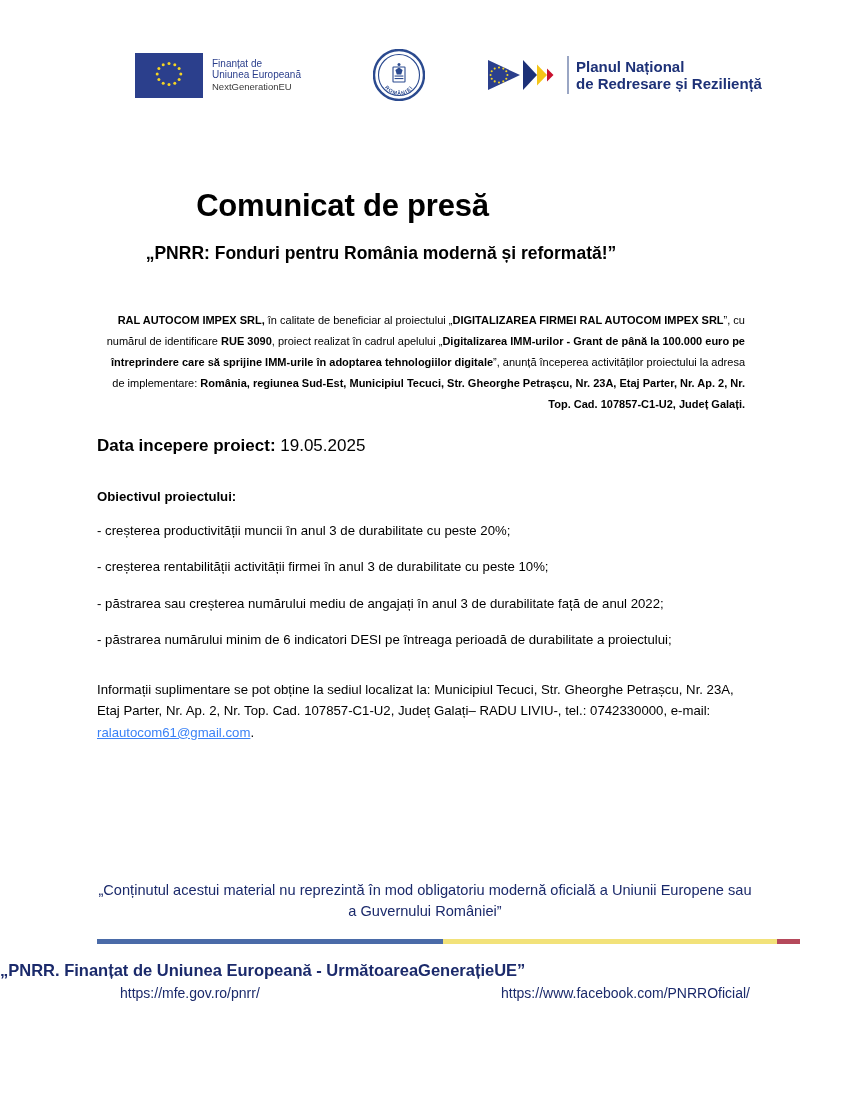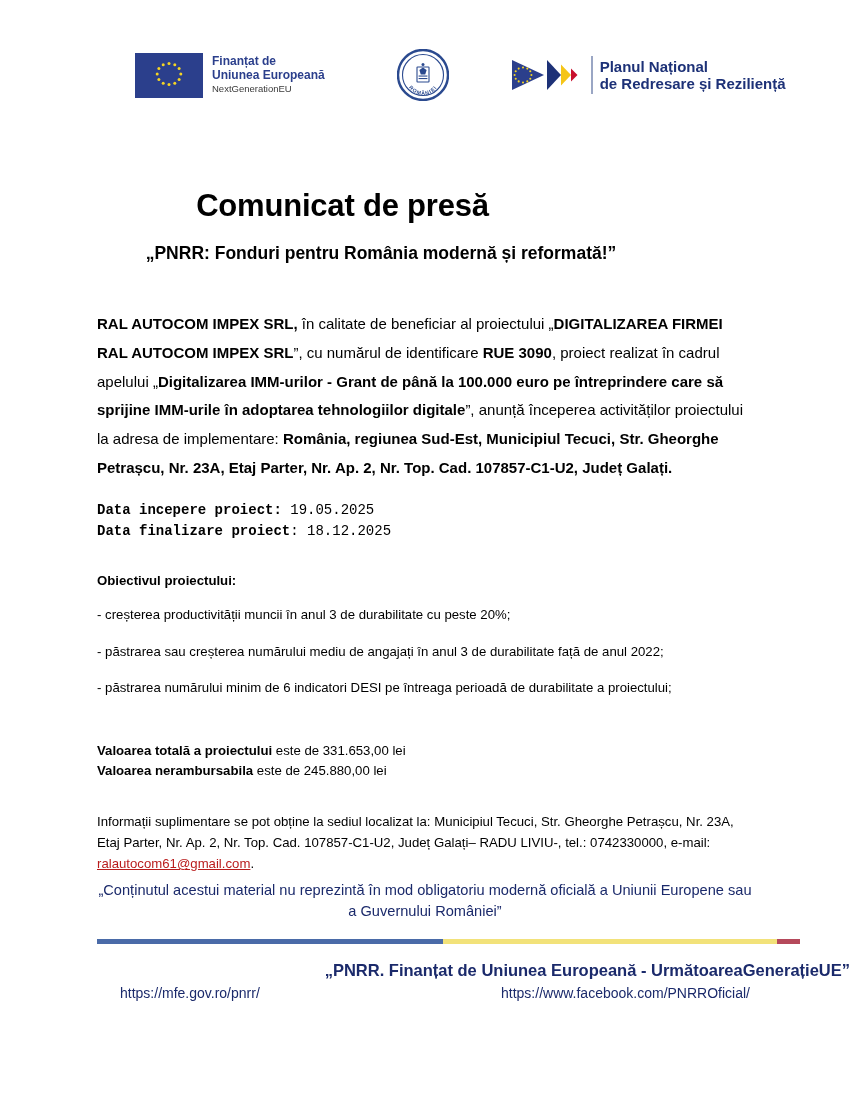--- a/index.html
+++ b/index.html
@@ -42,22 +42,22 @@
   }
   .eu-stars {
     position: absolute;
     inset: 0;
   }
   .eu-text {
     margin-left: 9px;
     line-height: 1.12;
   }
   .eu-text .l1, .eu-text .l2 {
-    font-weight: bold;
-    font-size: 12px;
+    font-weight: normal;
+    font-size: 10px;
     color: #2b3f8c;
     white-space: nowrap;
   }
   .eu-text .l3 {
     font-size: 9.5px;
     color: #3a3a3a;
     margin-top: 2px;
     white-space: nowrap;
   }
 
@@ -118,31 +118,30 @@
   }
 
   
   .body-wrap {
     position: absolute;
     top: 310px;
     left: 97px;
     width: 648px;
   }
   .para {
-    font-size: 15px;
+    font-size: 11px;
     line-height: 1.92;
-    text-align: left;
+    text-align: right;
   }
   .para b { font-weight: bold; }
 
   .dates {
     margin-top: 17px;
-    font-size: 14px;
+    font-size: 17px;
     line-height: 1.55;
-    font-family: Liberation Mono, monospace;
   }
   .dates b { font-weight: bold; }
 
   .obj-title {
     margin-top: 30px;
     font-size: 13.2px;
     font-weight: bold;
   }
   .obj-item {
     margin-top: 18px;
@@ -157,21 +156,21 @@
   }
   .values b { font-weight: bold; }
 
   .contact {
     margin-top: 29px;
     font-size: 13.2px;
     line-height: 1.62;
   }
   .contact b { font-weight: normal; margin-top: 16px; }
   .email-link {
-    color: #b91c1c;
+    color: #3b82f6;
     text-decoration: underline;
   }
 
   
   .disclaimer {
     position: absolute;
     top: 880px;
     left: 95px;
     width: 660px;
     text-align: center;
@@ -191,21 +190,21 @@
   }
   .seg-blue   { width: 49.2%; background: #4a6ba8; }
   .seg-yellow { width: 47.5%; background: #f2e27a; }
   .seg-red    { width: 3.3%;  background: #b5495b; }
 
   .footer-title {
     position: absolute;
     top: 961px;
     left: 0;
     width: 850px;
-    text-align: right;
+    text-align: left;
     font-size: 16.5px;
     font-weight: bold;
     color: #1b2a6b;
   }
   .footer-links {
     position: absolute;
     top: 985px;
     left: 120px;
     width: 630px;
     display: flex;
@@ -302,33 +301,29 @@
 
 <div class="title-main">Comunicat de presă</div>
 <div class="title-sub">„PNRR: Fonduri pentru România modernă și reformată!”</div>
 
 <div class="body-wrap">
 
   <div class="para"><b>RAL AUTOCOM IMPEX SRL,</b><span> în calitate de beneficiar al proiectului „</span><b>DIGITALIZAREA FIRMEI RAL AUTOCOM IMPEX SRL</b><span>”, cu numărul de identificare </span><b>RUE 3090</b><span>, proiect realizat în cadrul apelului „</span><b>Digitalizarea IMM-urilor - Grant de până la 100.000 euro pe întreprindere care să sprijine IMM-urile în adoptarea tehnologiilor digitale</b><span>”, anunță începerea activităților proiectului la adresa de implementare: </span><b>România, regiunea Sud-Est, Municipiul Tecuci, Str. Gheorghe Petrașcu, Nr. 23A, Etaj Parter, Nr. Ap. 2, Nr. Top. Cad. 107857-C1-U2, Județ Galați.</b></div>
 
   <div class="dates">
     <div><b>Data incepere proiect:</b><span> 19.05.2025</span></div>
-    <div><b>Data finalizare proiect</b><span>: 18.12.2025</span></div>
   </div>
 
   <div class="obj-title">Obiectivul proiectului:</div>
 
   <div class="obj-item">- creșterea productivității muncii în anul 3 de durabilitate cu peste 20%;</div>
+  <div class="obj-item">- creșterea rentabilității activității firmei în anul 3 de durabilitate cu peste 10%;</div>
   <div class="obj-item">- păstrarea sau creșterea numărului mediu de angajați în anul 3 de durabilitate față de anul 2022;</div>
   <div class="obj-item">- păstrarea numărului minim de 6 indicatori DESI pe întreaga perioadă de durabilitate a proiectului;</div>
 
-  <div class="values">
-    <div><b>Valoarea totală a proiectului</b><span> este de 331.653,00 lei</span></div>
-    <div><b>Valoarea nerambursabila</b><span> este de 245.880,00 lei</span></div>
-  </div>
 
   <div class="contact"><b>Informații suplimentare</b><span> se pot obține la sediul localizat la: Municipiul Tecuci, Str. Gheorghe Petrașcu, Nr. 23A, Etaj Parter, Nr. Ap. 2, Nr. Top. Cad. 107857-C1-U2, Județ Galați– RADU LIVIU-, tel.: 0742330000, e-mail: </span><a class="email-link" href="#">ralautocom61@gmail.com</a><span>.</span></div>
 </div>
 
 <div class="disclaimer">
   <span>„Conținutul acestui material nu reprezintă în mod obligatoriu modernă oficială a Uniunii</span>
   <span>Europene sau a Guvernului României”</span>
 </div>
 
 <div class="divider">

